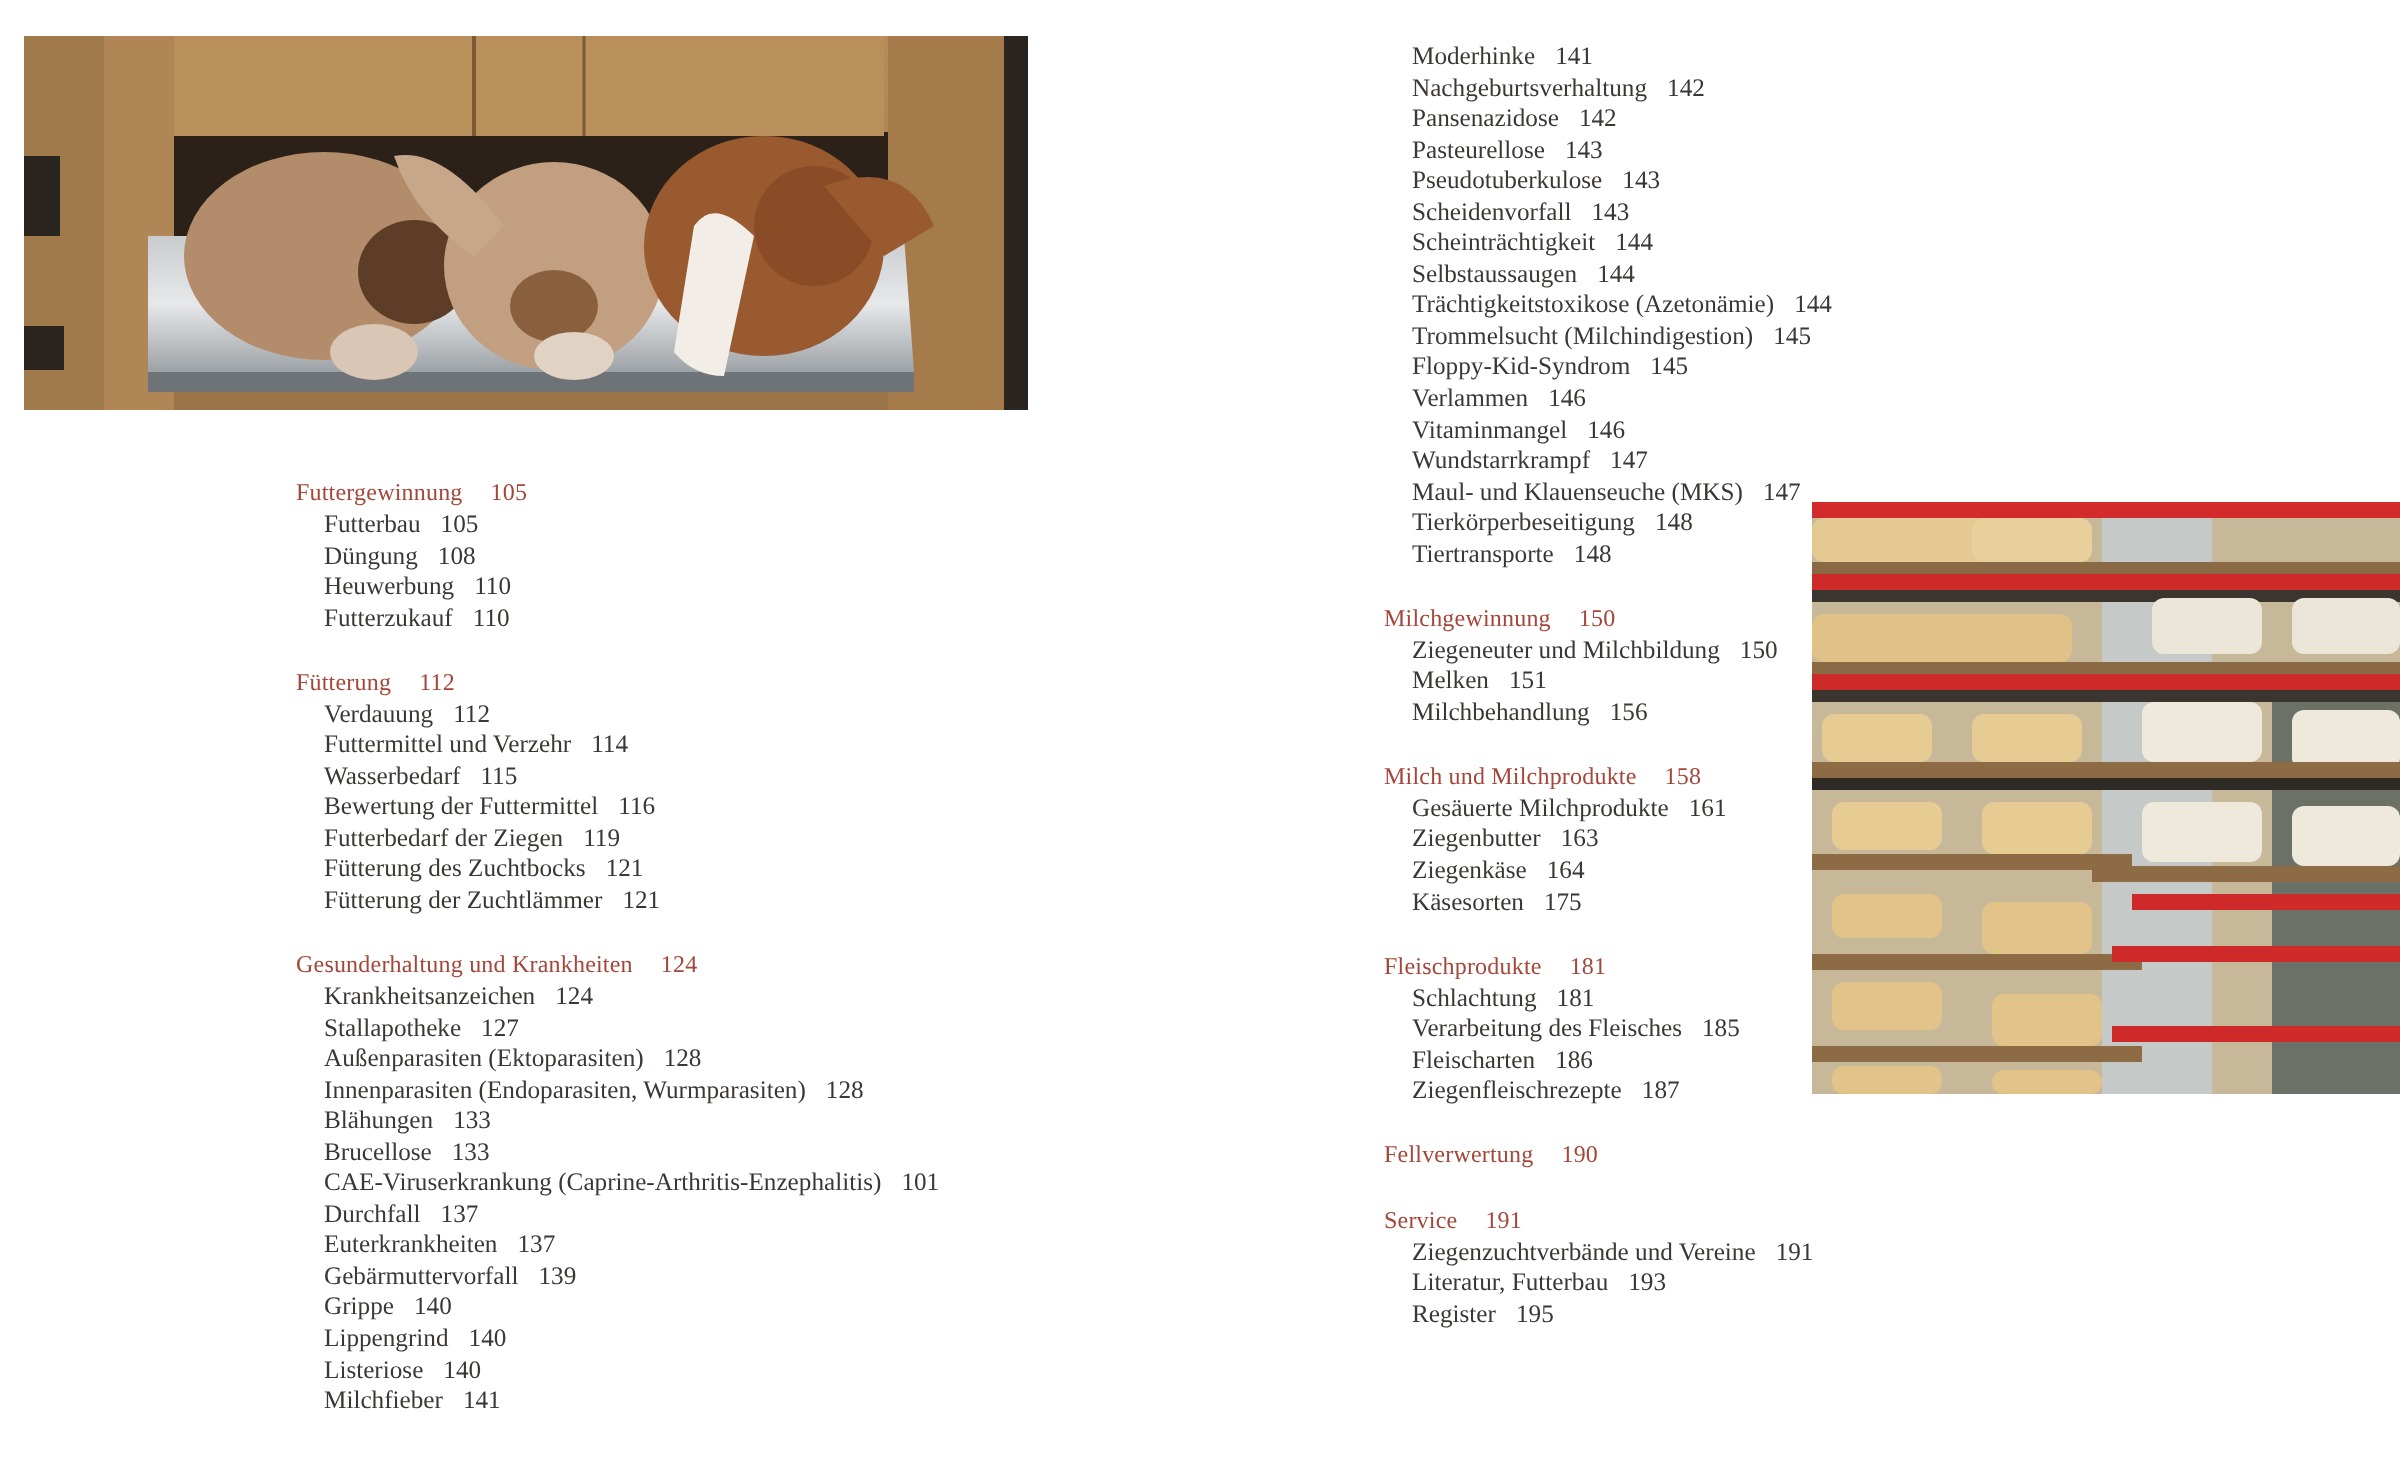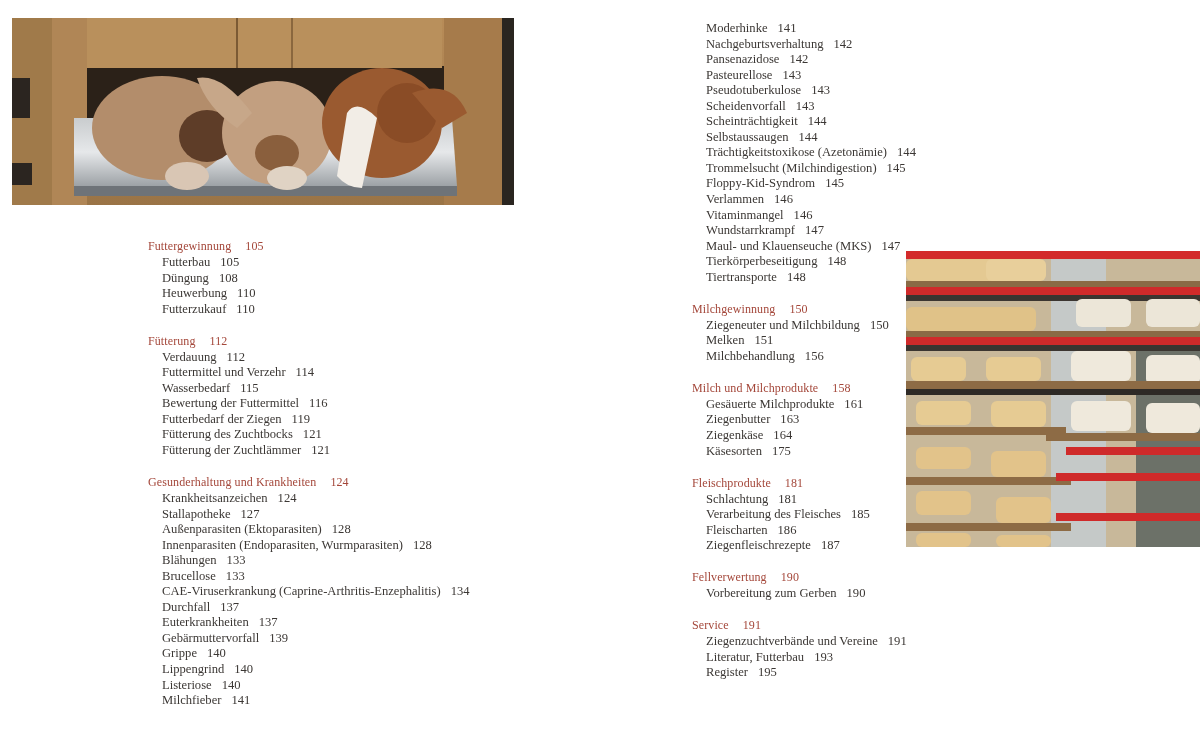--- a/index.html
+++ b/index.html
@@ -155,21 +155,21 @@
   </div>
 
   <div class="section">
     <div class="section-heading"><span>Gesunderhaltung und Krankheiten</span><span class="pg">124</span></div>
     <div class="entry"><span>Krankheitsanzeichen</span><span class="pg">124</span></div>
     <div class="entry"><span>Stallapotheke</span><span class="pg">127</span></div>
     <div class="entry"><span>Außenparasiten (Ektoparasiten)</span><span class="pg">128</span></div>
     <div class="entry"><span>Innenparasiten (Endoparasiten, Wurmparasiten)</span><span class="pg">128</span></div>
     <div class="entry"><span>Blähungen</span><span class="pg">133</span></div>
     <div class="entry"><span>Brucellose</span><span class="pg">133</span></div>
-    <div class="entry"><span>CAE-Viruserkrankung (Caprine-Arthritis-Enzephalitis)</span><span class="pg">134</span></div>
+    <div class="entry"><span>CAE-Viruserkrankung (Caprine-Arthritis-Enzephalitis)</span><span class="pg">101</span></div>
     <div class="entry"><span>Durchfall</span><span class="pg">137</span></div>
     <div class="entry"><span>Euterkrankheiten</span><span class="pg">137</span></div>
     <div class="entry"><span>Gebärmuttervorfall</span><span class="pg">139</span></div>
     <div class="entry"><span>Grippe</span><span class="pg">140</span></div>
     <div class="entry"><span>Lippengrind</span><span class="pg">140</span></div>
     <div class="entry"><span>Listeriose</span><span class="pg">140</span></div>
     <div class="entry"><span>Milchfieber</span><span class="pg">141</span></div>
   </div>
 </div>
 
@@ -212,21 +212,20 @@
   <div class="section">
     <div class="section-heading"><span>Fleischprodukte</span><span class="pg">181</span></div>
     <div class="entry"><span>Schlachtung</span><span class="pg">181</span></div>
     <div class="entry"><span>Verarbeitung des Fleisches</span><span class="pg">185</span></div>
     <div class="entry"><span>Fleischarten</span><span class="pg">186</span></div>
     <div class="entry"><span>Ziegenfleischrezepte</span><span class="pg">187</span></div>
   </div>
 
   <div class="section">
     <div class="section-heading"><span>Fellverwertung</span><span class="pg">190</span></div>
-    <div class="entry"><span>Vorbereitung zum Gerben</span><span class="pg">190</span></div>
   </div>
 
   <div class="section">
     <div class="section-heading"><span>Service</span><span class="pg">191</span></div>
     <div class="entry"><span>Ziegenzuchtverbände und Vereine</span><span class="pg">191</span></div>
     <div class="entry"><span>Literatur, Futterbau</span><span class="pg">193</span></div>
     <div class="entry"><span>Register</span><span class="pg">195</span></div>
   </div>
 </div>
 

